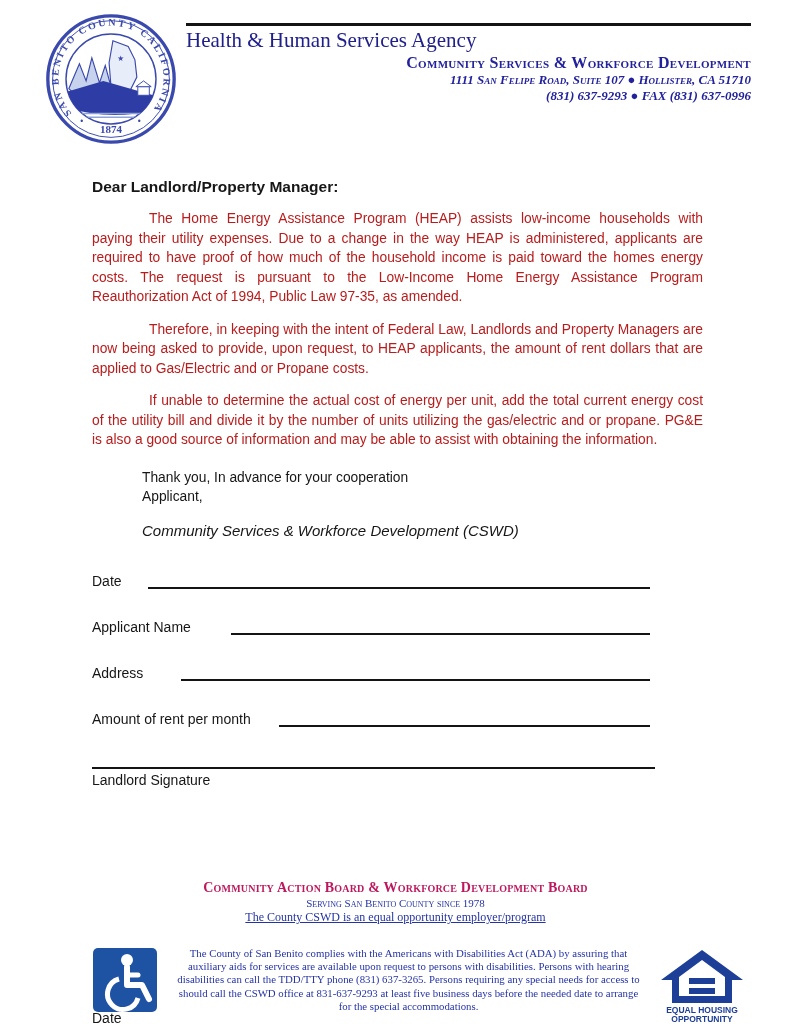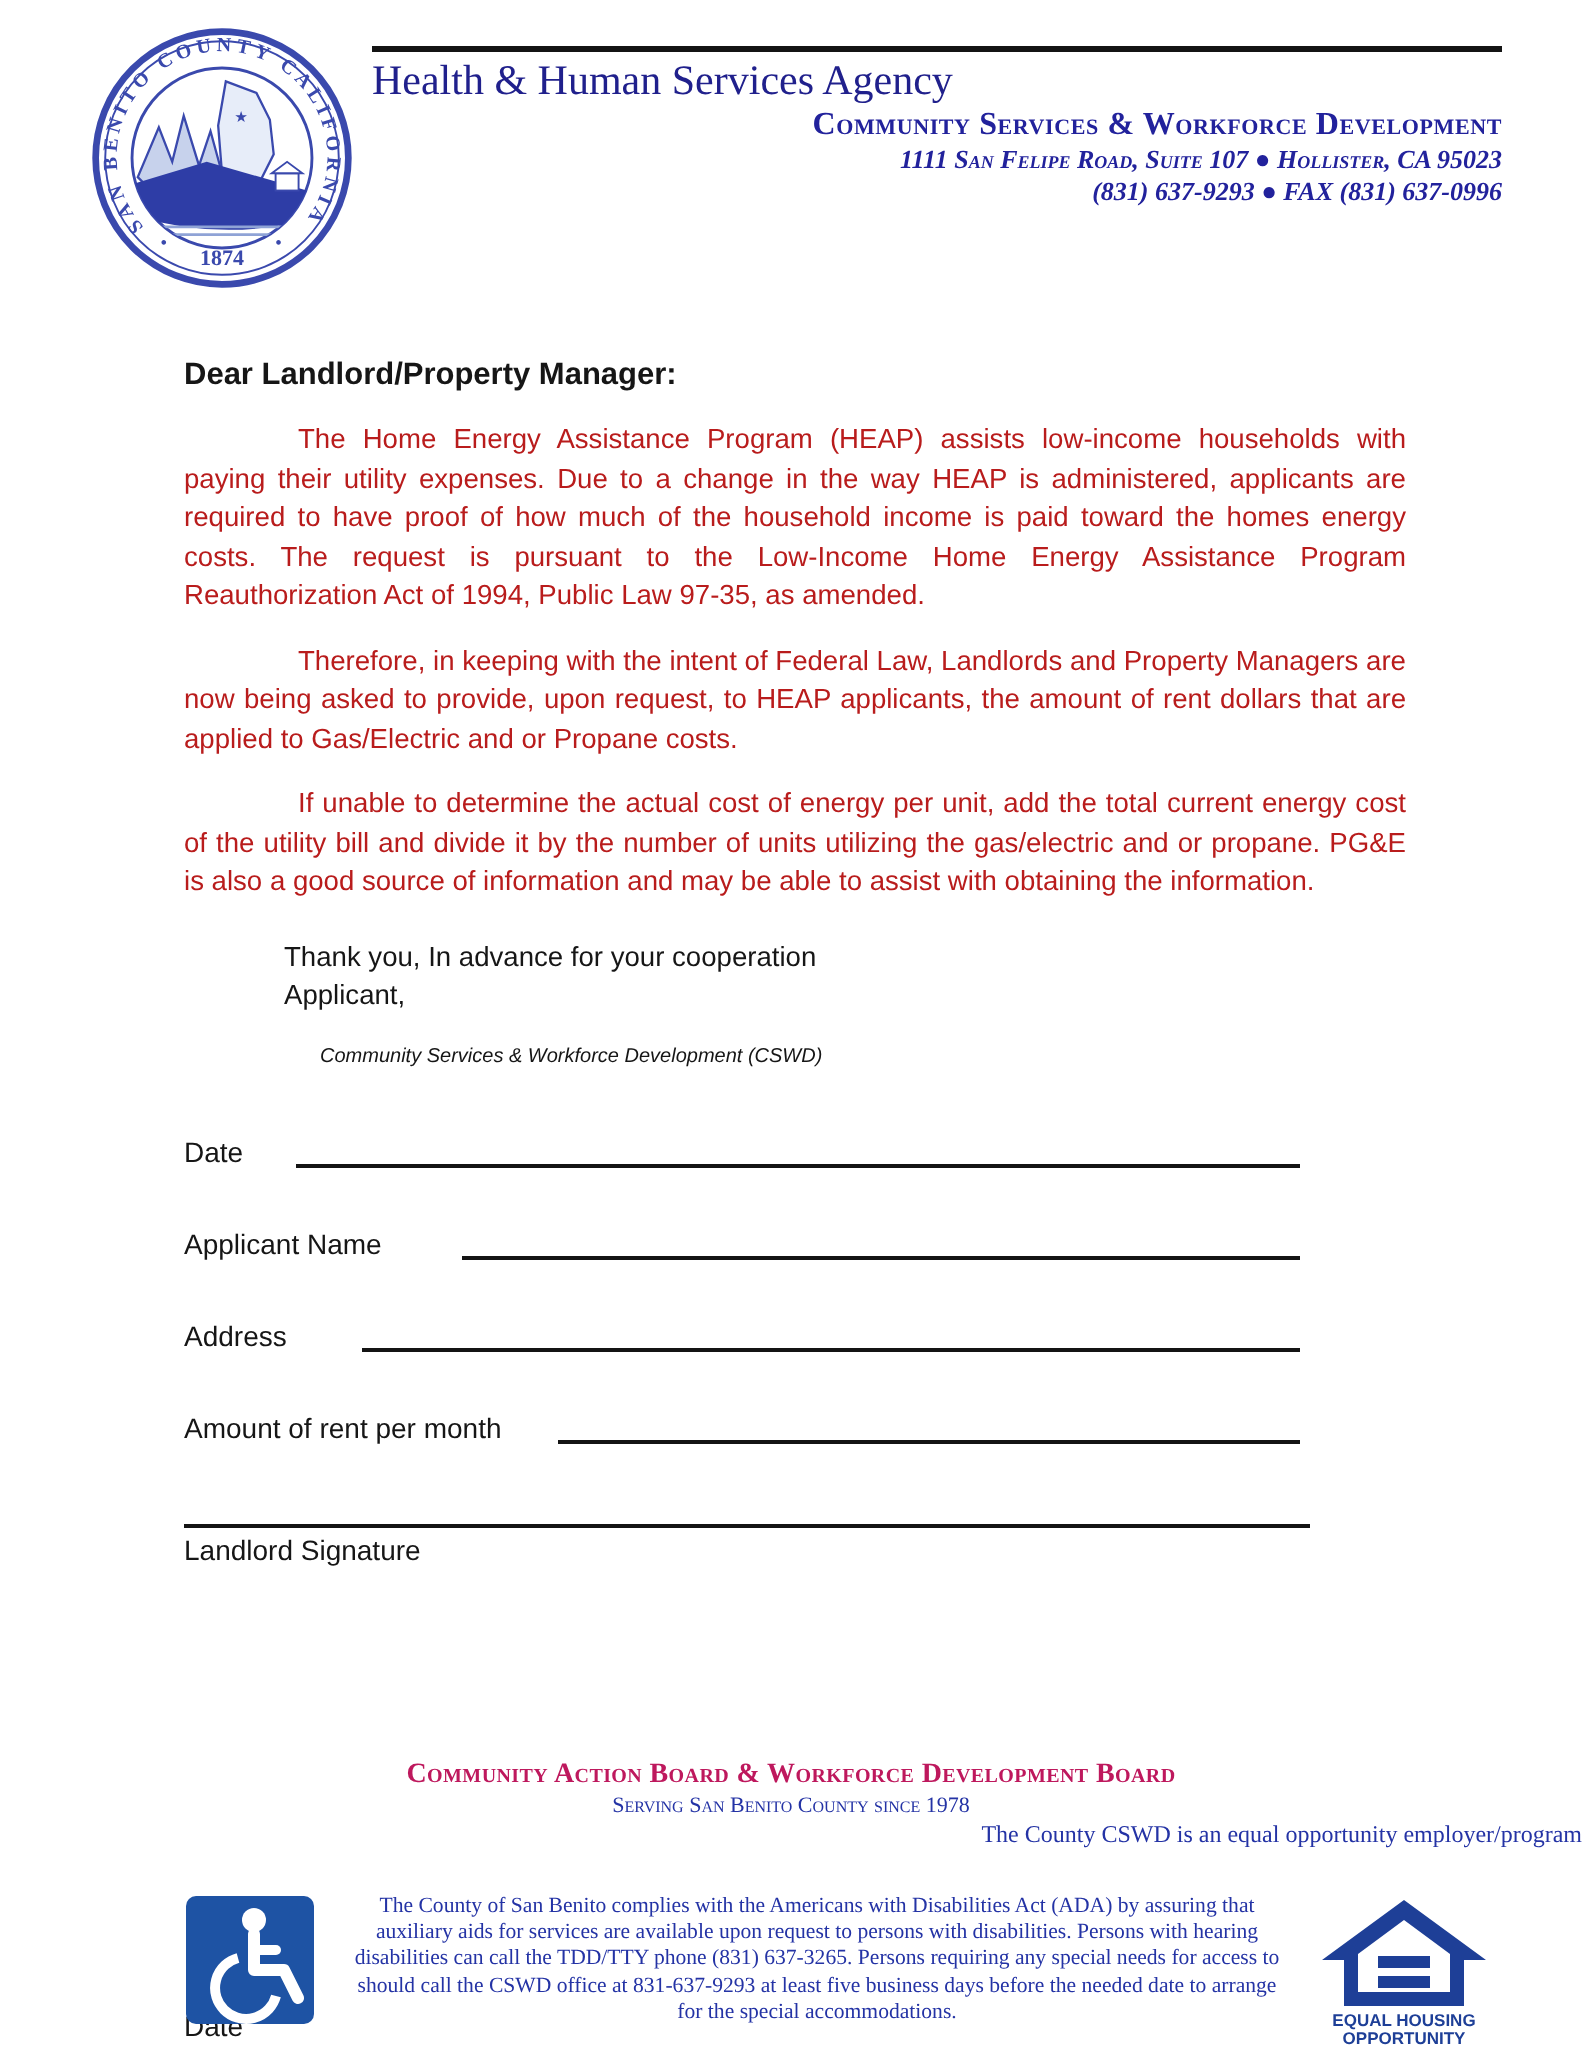--- a/index.html
+++ b/index.html
@@ -44,21 +44,21 @@
   .addr-line { font-variant: small-caps; }
   
   .letter { padding: 0 88px 0 92px; }
   .salutation { font-weight: bold; font-size: 15.5px; margin-top: 26px; }
   .para {
     font-size: 13.8px; line-height: 19.5px; text-align: justify;
     text-indent: 57px; margin-top: 13px; color: #b91c1c;
   }
   .closing { margin-top: 18px; margin-left: 50px; font-size: 13.8px; line-height: 19px; }
   .org-sign {
-    margin-top: 16px; margin-left: 68px; font-size: 10px;
+    margin-top: 16px; margin-left: 50px; font-size: 15px;
     font-style: italic; font-weight: bold; font-weight: normal;
   }
   .org-sign { font-weight: normal; font-style: italic; }
   
   .form { margin-top: 32px; padding-right: 53px; }
   .form-row { display: flex; align-items: flex-end; margin-bottom: 28px; }
   .form-label { font-size: 14px; white-space: nowrap; }
   .fill-line { flex: 1; border-bottom: 2px solid #141414; height: 18px; }
   .fill-line.short { flex: 0 0 128px; }
   .gap-26 { margin-left: 26px; } .gap-40 { margin-left: 40px; }
@@ -76,22 +76,22 @@
     text-align: center; font-family: "Liberation Serif", serif;
     font-variant: small-caps; font-weight: bold; font-size: 14px;
     color: #be185d; letter-spacing: 0.2px;
   }
   .serving-line {
     text-align: center; font-family: "Liberation Serif", serif;
     font-variant: small-caps; font-weight: normal; font-size: 11px; color: #2433a5;
     margin-top: 1px;
   }
   .eeo-line {
-    text-align: right; font-family: "Liberation Serif", serif;
-    font-size: 12px; color: #2433a5; margin-top: 1px;
+    text-align: center; font-family: "Liberation Serif", serif;
+    font-size: 12px; color: #2433a5; margin-top: 1px; text-decoration: underline;
   }
   .footer-bottom {
     display: flex; align-items: flex-start; justify-content: space-between;
     padding: 0 46px 0 92px; margin-top: 22px;
   }
   .ada-text {
     width: 468px; text-align: center; font-family: "Liberation Serif", serif;
     font-size: 10.8px; line-height: 13.2px; color: #2433a5; font-weight: bold;
     font-weight: normal;
   }
@@ -128,21 +128,21 @@
       </g>
       <text x="38" y="119" font-size="9" fill="#3a49ad">•</text>
       <text x="98" y="119" font-size="9" fill="#3a49ad">•</text>
       <text x="70" y="128" font-family="Liberation Serif, serif" font-size="11.5" font-weight="bold" fill="#3a49ad" text-anchor="middle">1874</text>
     </svg>
   </div>
   <div class="header-right">
     <div class="header-rule"></div>
     <div class="dept-line">Health &amp; Human Services Agency</div>
     <div class="division-line">Community Services &amp; Workforce Development</div>
-    <div class="addr-line">1111 San Felipe Road, Suite 107 ● Hollister, CA 95023</div>
+    <div class="addr-line">1111 San Felipe Road, Suite 107 ● Hollister, CA 51710</div>
     <div class="phone-line">(831) 637-9293 ● FAX (831) 637-0996</div>
   </div>
 </div>
 
 <div class="letter">
   <div class="salutation">Dear Landlord/Property Manager:</div>
   <div class="para">The Home Energy Assistance Program (HEAP) assists low-income households with paying their utility expenses. Due to a change in the way HEAP is administered, applicants are required to have proof of how much of the household income is paid toward the homes energy costs. The request is pursuant to the Low-Income Home Energy Assistance Program Reauthorization Act of 1994, Public Law 97-35, as amended.</div>
   <div class="para">Therefore, in keeping with the intent of Federal Law, Landlords and Property Managers are now being asked to provide, upon request, to HEAP applicants, the amount of rent dollars that are applied to Gas/Electric and or Propane costs.</div>
   <div class="para">If unable to determine the actual cost of energy per unit, add the total current energy cost of the utility bill and divide it by the number of units utilizing the gas/electric and or propane. PG&amp;E is also a good source of information and may be able to assist with obtaining the information.</div>
   <div class="closing">

